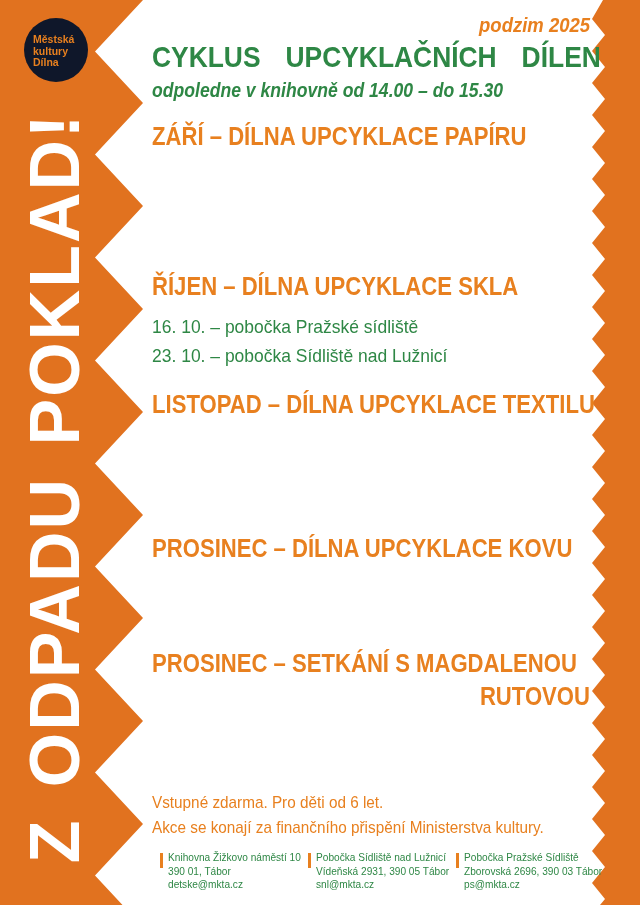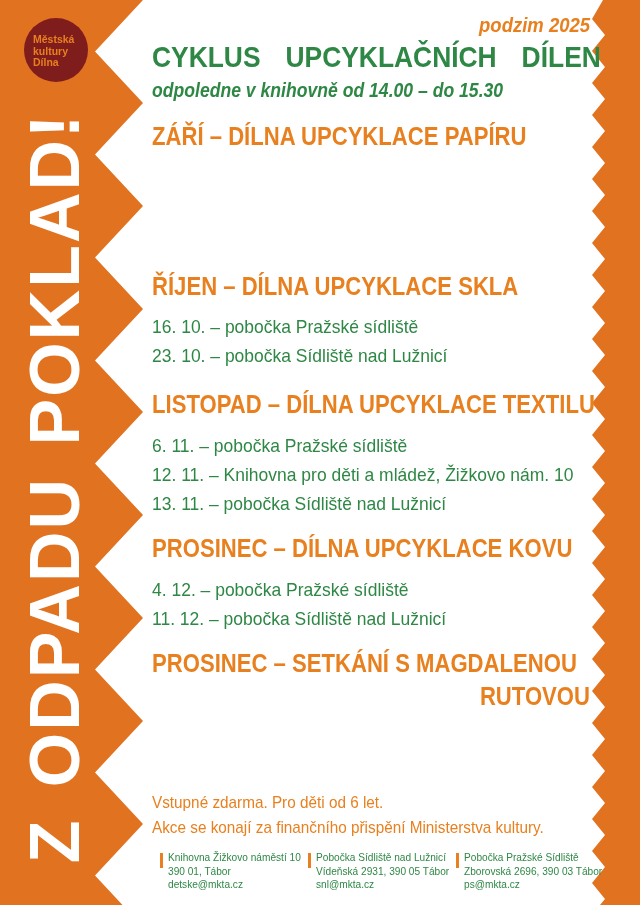--- a/index.html
+++ b/index.html
@@ -11,21 +11,21 @@
   html,body{background:#ffffff;}
   body{font-family:"Liberation Sans","DejaVu Sans",sans-serif;}
   .poster{
     position:relative;width:640px;height:905px;background:#ffffff;overflow:hidden;
   }
   .zig{position:absolute;left:0;top:0;width:640px;height:905px;display:block;}
   .zig polygon{fill:var(--orange);}
 
   .logo{
     position:absolute;left:24px;top:18px;width:64px;height:64px;border-radius:50%;
-    background:#7f1d1d;padding:16px 0 0 9px;
+    background:#0f172a;padding:16px 0 0 9px;
     color:var(--orange-text);font-weight:bold;font-size:10.5px;line-height:11.5px;
     letter-spacing:0;z-index:3;
   }
 
   .slogan{
     position:absolute;left:-340px;top:452px;width:790px;height:72px;line-height:72px;
     transform:rotate(-90deg);
     color:#ffffff;font-weight:bold;font-size:70px;letter-spacing:2px;word-spacing:10px;
     text-align:center;white-space:nowrap;z-index:2;
   }
@@ -96,31 +96,22 @@
 
   <div class="abs heading" style="top:121px">ZÁŘÍ – DÍLNA UPCYKLACE PAPÍRU</div>
 
   <div class="abs heading" style="top:271px">ŘÍJEN – DÍLNA UPCYKLACE SKLA</div>
   <div class="abs events" style="top:312px">
     <div class="event">16. 10. – pobočka Pražské sídliště</div>
     <div class="event">23. 10. – pobočka Sídliště nad Lužnicí</div>
   </div>
 
   <div class="abs heading" style="top:389px">LISTOPAD – DÍLNA UPCYKLACE TEXTILU</div>
-  <div class="abs events" style="top:431px">
-    <div class="event">6. 11. – pobočka Pražské sídliště</div>
-    <div class="event">12. 11. – Knihovna pro děti a mládež, Žižkovo nám. 10</div>
-    <div class="event">13. 11. – pobočka Sídliště nad Lužnicí</div>
-  </div>
 
   <div class="abs heading" style="top:533px">PROSINEC – DÍLNA UPCYKLACE KOVU</div>
-  <div class="abs events" style="top:575px">
-    <div class="event">4. 12. – pobočka Pražské sídliště</div>
-    <div class="event">11. 12. – pobočka Sídliště nad Lužnicí</div>
-  </div>
 
   <div class="abs heading" style="top:648px">PROSINEC – SETKÁNÍ S MAGDALENOU</div>
   <div class="abs heading right" style="top:681px">RUTOVOU</div>
 
   <div class="abs note" style="top:791px">Vstupné zdarma. Pro děti od 6 let.</div>
   <div class="abs note" style="top:816px">Akce se konají za finančního přispění Ministerstva kultury.</div>
 
   <div class="contacts">
     <div class="contact">
       <span class="bar"></span>

